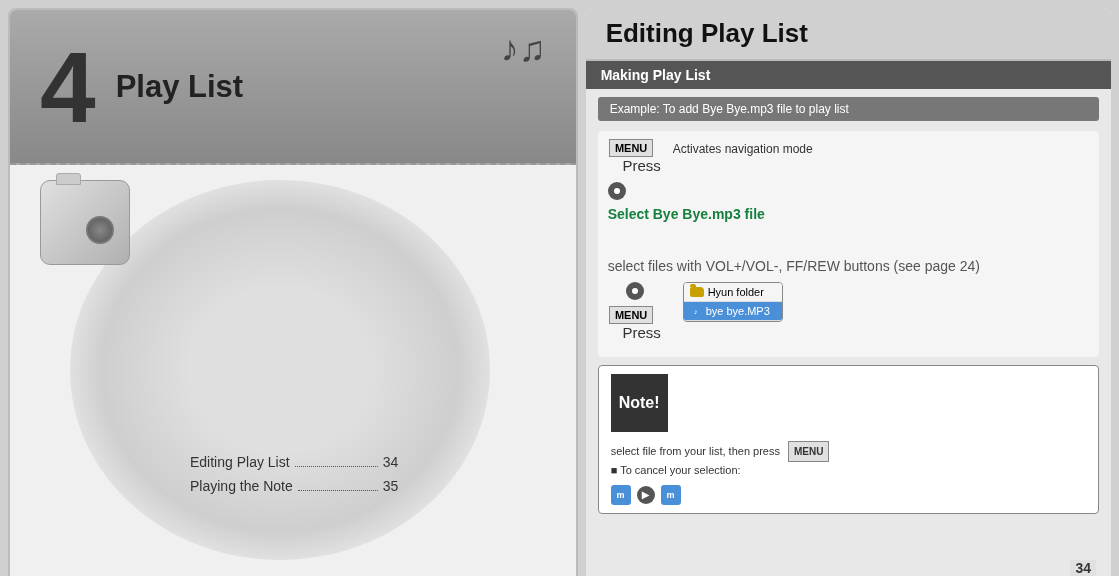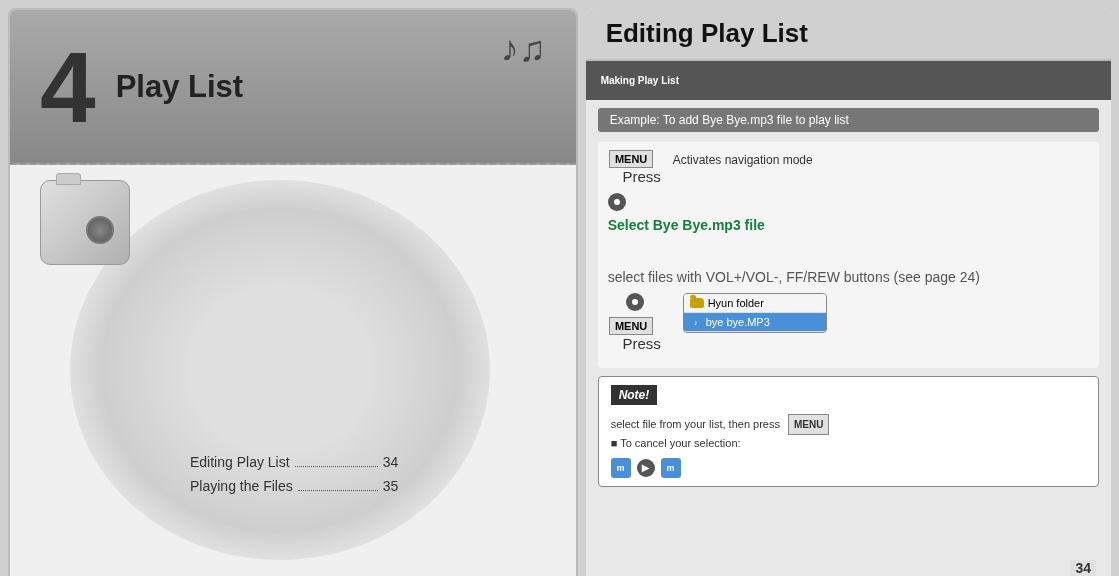--- a/index.html
+++ b/index.html
@@ -156,23 +156,23 @@
       font-size: 26px;
       font-weight: bold;
       color: #111;
       background: #d0d0d0;
       display: inline-block;
     }
 
     .section-bar {
       background: #555;
       color: white;
-      font-size: 10px;
-      font-weight: bold;
-      padding: 14px 15px;
+      font-size: 14px;
+      font-weight: bold;
+      padding: 6px 15px;
       margin: 0 0 8px 0;
     }
 
     .example-bar {
       background: #777;
       color: white;
       font-size: 12px;
       padding: 5px 12px;
       margin: 0 12px 10px 12px;
       border-radius: 3px;
@@ -224,21 +224,21 @@
     .step2-row {
       display: flex;
       align-items: flex-start;
       margin-bottom: 8px;
     }
 
     .folder-display {
       border: 1.5px solid #888;
       border-radius: 4px;
       background: white;
-      width: 144px;
+      width: 100px;
       overflow: hidden;
       margin-left: 10px;
     }
 
     .folder-row {
       display: flex;
       align-items: center;
       padding: 3px 6px;
       font-size: 11px;
       background: #f5f5f5;
@@ -287,26 +287,25 @@
       background: white;
       border: 1.5px solid #888;
       border-radius: 4px;
       margin: 8px 12px;
       padding: 8px 12px;
     }
 
     .note-header {
       background: #333;
       color: white;
-      font-size: 12px;
-      font-weight: bold;
-      padding: 3px 8px;
+      font-size: 16px;
+      font-weight: bold;
+      padding: 20px 8px;
       display: inline-block;
       margin-bottom: 6px;
-      font-style: italic;
     }
 
     .note-text {
       font-size: 11px;
       color: #333;
       line-height: 1.5;
     }
 
     .note-row {
       display: flex;
@@ -408,21 +407,21 @@
     </div>
   </div>
 
   <div class="toc">
     <div class="toc-item">
       <span class="toc-label">Editing Play List</span>
       <span class="toc-dots"></span>
       <span class="toc-page">34</span>
     </div>
     <div class="toc-item">
-      <span class="toc-label">Playing the Files</span>
+      <span class="toc-label">Playing the Note</span>
       <span class="toc-dots"></span>
       <span class="toc-page">35</span>
     </div>
   </div>
 </div>
 
 <div class="right-panel">
   <div class="right-header">
     <span class="page-title">Editing Play List</span>
   </div>

